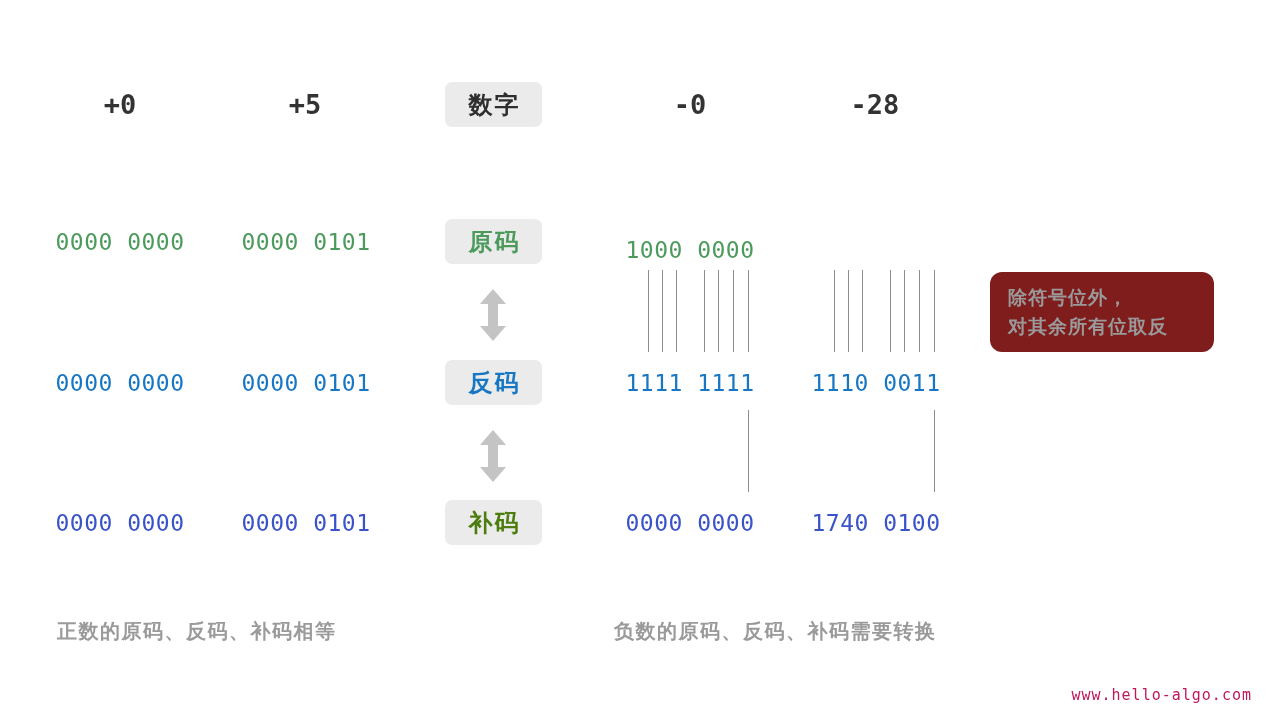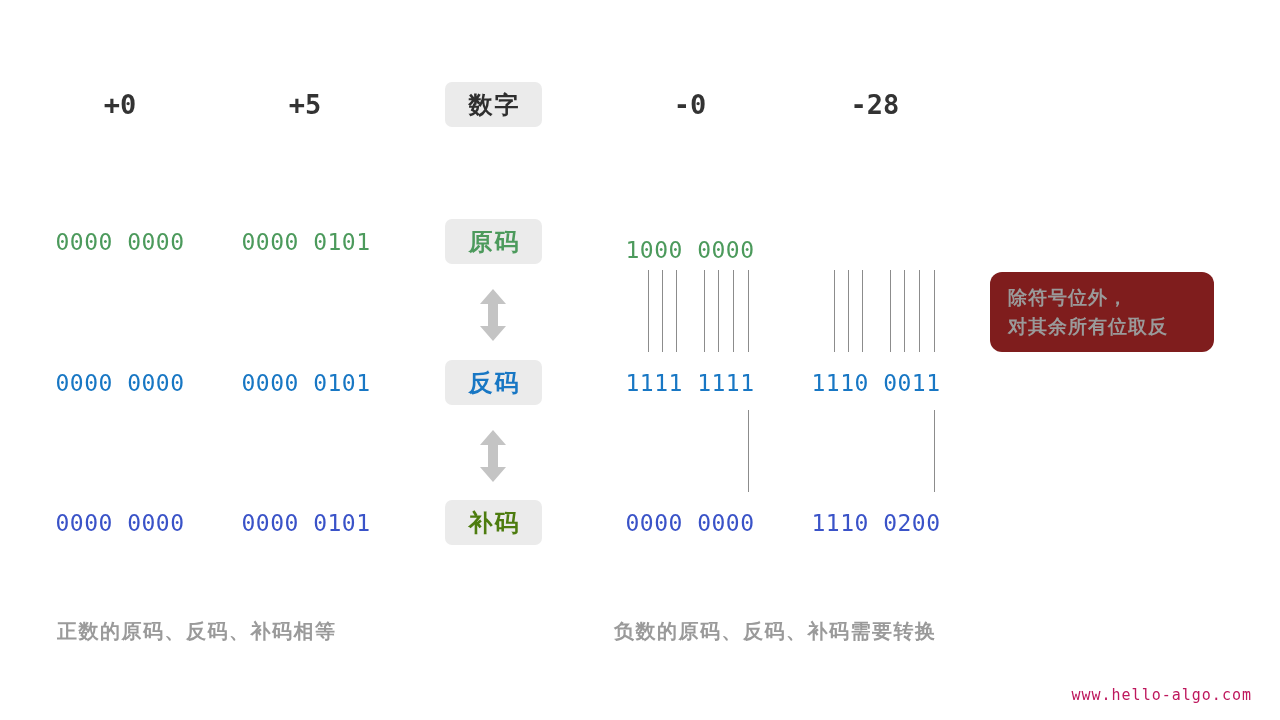--- a/index.html
+++ b/index.html
@@ -149,21 +149,21 @@
   <div class="cell bits c-green" style="left:615px; top:230px; width:150px; height:40px;">1000 0000</div>
 
   <div class="cell bits c-blue" style="left:45px;  top:363px; width:150px; height:40px;">0000 0000</div>
   <div class="cell bits c-blue" style="left:231px; top:363px; width:150px; height:40px;">0000 0101</div>
   <div class="cell bits c-blue" style="left:615px; top:363px; width:150px; height:40px;">1111 1111</div>
   <div class="cell bits c-blue" style="left:801px; top:363px; width:150px; height:40px;">1110 0011</div>
 
   <div class="cell bits c-indigo" style="left:45px;  top:503px; width:150px; height:40px;">0000 0000</div>
   <div class="cell bits c-indigo" style="left:231px; top:503px; width:150px; height:40px;">0000 0101</div>
   <div class="cell bits c-indigo" style="left:615px; top:503px; width:150px; height:40px;">0000 0000</div>
-  <div class="cell bits c-indigo" style="left:801px; top:503px; width:150px; height:40px;">1110 0200</div>
+  <div class="cell bits c-indigo" style="left:801px; top:503px; width:150px; height:40px;">1740 0100</div>
 
   <div class="vline" style="left:648px;  top:270px; height:82px;"></div>
   <div class="vline" style="left:662px;  top:270px; height:82px;"></div>
   <div class="vline" style="left:676px;  top:270px; height:82px;"></div>
   <div class="vline" style="left:704px;  top:270px; height:82px;"></div>
   <div class="vline" style="left:718px;  top:270px; height:82px;"></div>
   <div class="vline" style="left:733px;  top:270px; height:82px;"></div>
   <div class="vline" style="left:748px;  top:270px; height:82px;"></div>
 
   <div class="vline" style="left:834px;  top:270px; height:82px;"></div>

